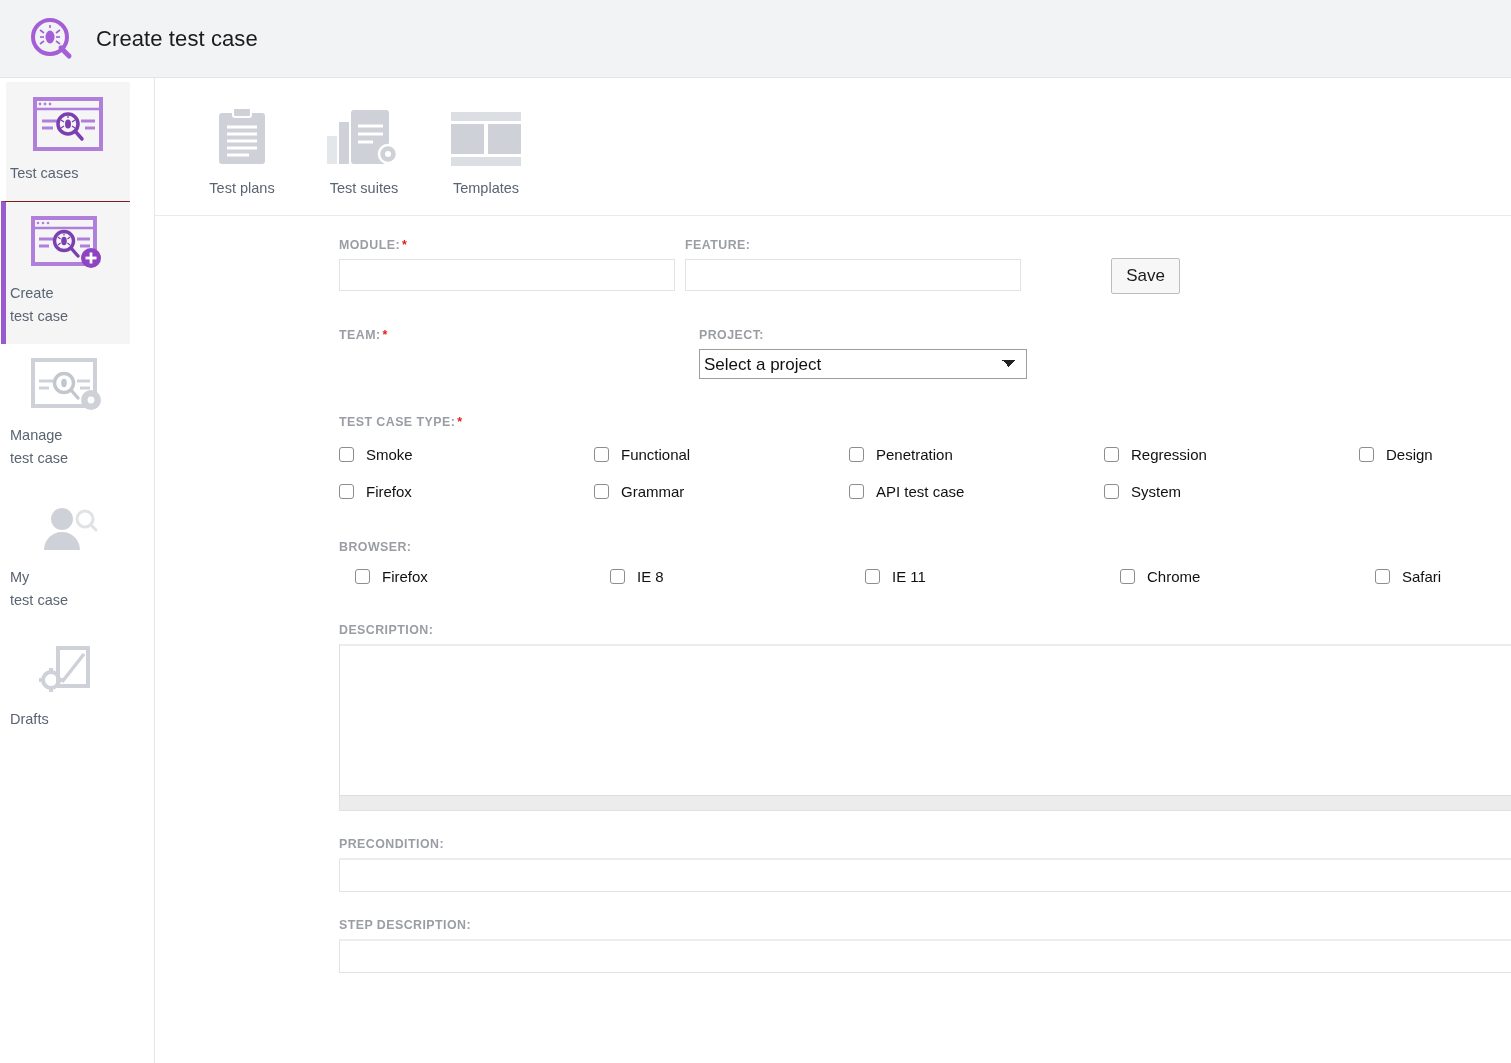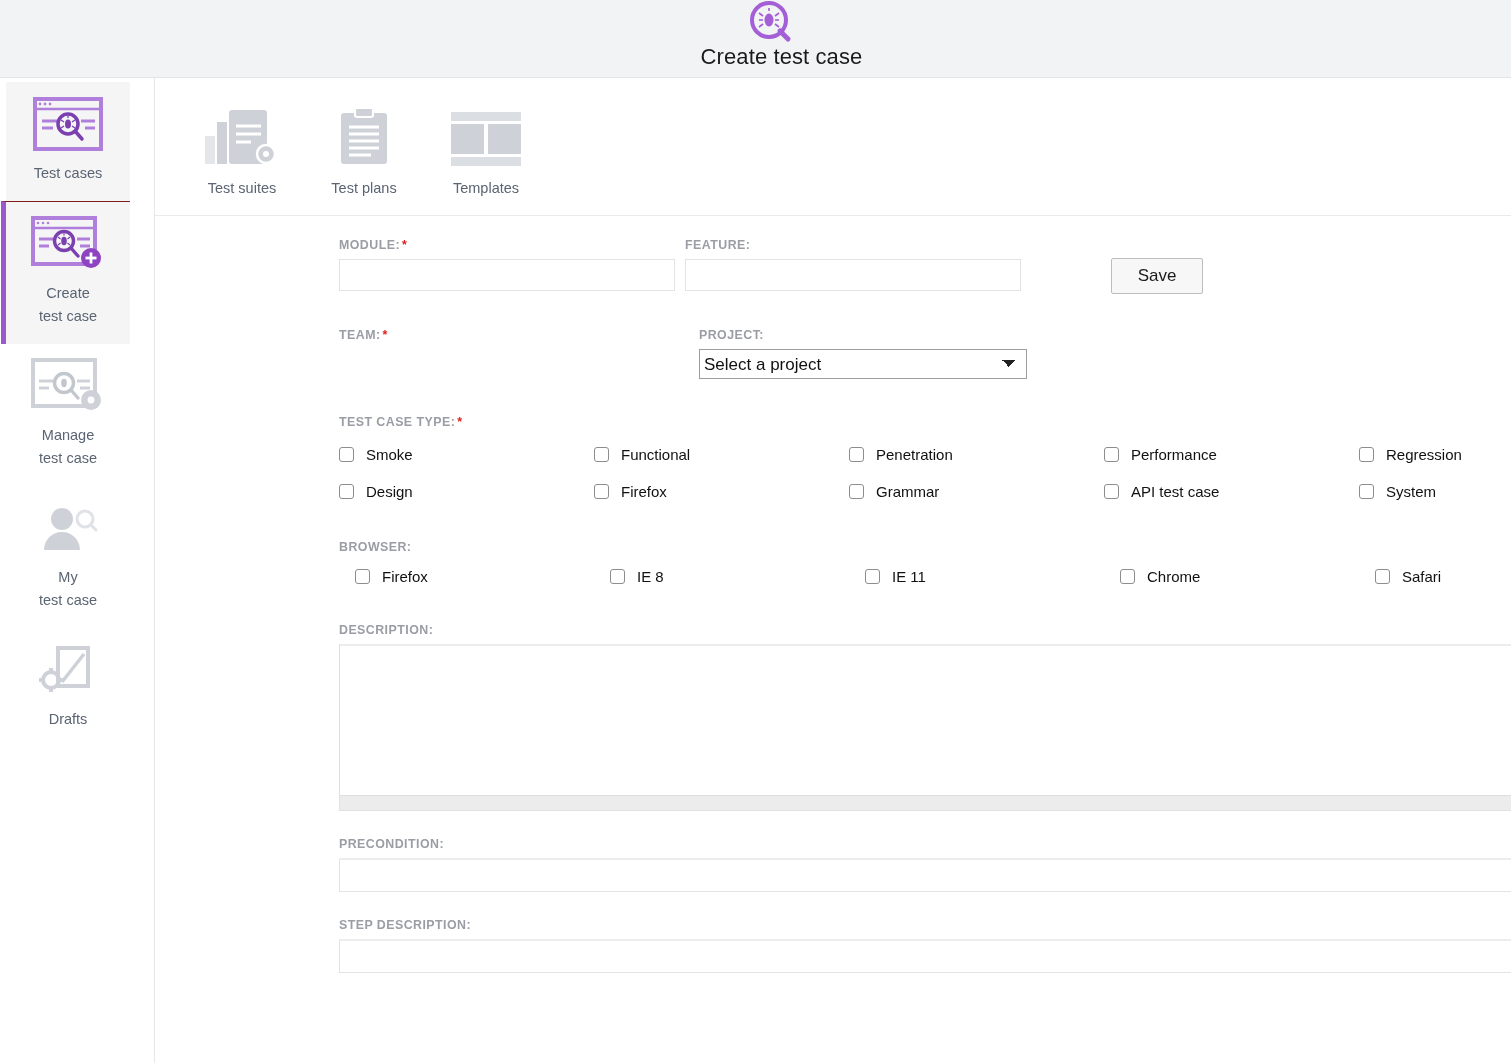--- a/index.html
+++ b/index.html
@@ -12,21 +12,20 @@
   }
 
   
   #app-header {
     height: 78px;
     background: #f2f3f5;
     border-bottom: 1px solid #e2e4e7;
     display: flex;
     align-items: center;
     padding-left: 30px;
-    flex-direction: column;
   }
   #app-logo { width: 44px; height: 44px; flex: 0 0 auto; }
   #app-title {
     font-size: 22px;
     color: #1b1b1b;
     margin-left: 22px;
     letter-spacing: .1px;
   }
 
   
@@ -38,21 +37,21 @@
     flex: 0 0 155px;
     background: #ffffff;
     border-right: 1px solid #e6e7e9;
     padding-top: 4px;
   }
   .side-item {
     position: relative;
     width: 124px;
     margin-left: 6px;
     padding: 14px 4px 16px 4px;
-    text-align: center;
+    text-align: left;
     cursor: pointer;
     background: transparent;
   }
   .side-item.active {
     background: #f5f5f6;
     border-left: 5px solid #9b59d0;
     margin-left: 1px;
     width: 129px;
   }
   .side-item.active.with-top { border-top: 1px solid #7f1d1d; }
@@ -108,21 +107,21 @@
     height: 32px;
     border: 1px solid #e3e3e3;
     background: #fff;
     font-size: 14px;
     padding: 4px 6px;
     color: #222;
     font-family: "Liberation Sans", sans-serif;
     outline: none;
   }
   #save-button {
-    width: 92px; height: 36px;
+    width: 69px; height: 36px;
     background: #f7f7f7;
     border: 1px solid #bdbdbd;
     border-radius: 2px;
     font-size: 17px;
     color: #1b1b1b;
     cursor: pointer;
     font-family: "Liberation Sans", sans-serif;
   }
 
   .row-2 { display: flex; align-items: flex-start; margin-top: 34px; }
@@ -350,51 +349,51 @@
     </div>
 
   </div>
 
   <div id="main">
 
     <div id="top-nav">
 
       <div class="nav-item">
         <span class="nav-icon">
+          <svg viewBox="0 0 62 62" width="62" height="62">
+            <rect x="8" y="7" width="46" height="51" rx="3" fill="#ced2d8"></rect>
+            <rect x="22" y="2" width="18" height="9" rx="2" fill="#ced2d8" stroke="#fff" stroke-width="2"></rect>
+            <line x1="16" y1="21" x2="46" y2="21" stroke="#fff" stroke-width="3"></line>
+            <line x1="16" y1="28" x2="46" y2="28" stroke="#fff" stroke-width="3"></line>
+            <line x1="16" y1="35" x2="46" y2="35" stroke="#fff" stroke-width="3"></line>
+            <line x1="16" y1="42" x2="46" y2="42" stroke="#fff" stroke-width="3"></line>
+            <line x1="16" y1="49" x2="38" y2="49" stroke="#fff" stroke-width="3"></line>
+          </svg>
+        </span>
+        <div class="nav-label">Test plans</div>
+      </div>
+
+      <div class="nav-item">
+        <span class="nav-icon">
           <svg viewBox="0 0 78 62" width="78" height="62">
             <rect x="2" y="30" width="10" height="28" fill="#e4e7ea"></rect>
             <rect x="14" y="16" width="10" height="42" fill="#ced2d8"></rect>
             <rect x="26" y="4" width="38" height="54" rx="3" fill="#ced2d8"></rect>
             <line x1="33" y1="20" x2="58" y2="20" stroke="#fff" stroke-width="3"></line>
             <line x1="33" y1="28" x2="58" y2="28" stroke="#fff" stroke-width="3"></line>
             <line x1="33" y1="36" x2="48" y2="36" stroke="#fff" stroke-width="3"></line>
             <circle cx="63" cy="48" r="9" fill="#ced2d8" stroke="#fff" stroke-width="2.5"></circle>
             <circle cx="63" cy="48" r="3" fill="#fff"></circle>
           </svg>
         </span>
         <div class="nav-label">Test suites</div>
       </div>
 
       <div class="nav-item">
         <span class="nav-icon">
-          <svg viewBox="0 0 62 62" width="62" height="62">
-            <rect x="8" y="7" width="46" height="51" rx="3" fill="#ced2d8"></rect>
-            <rect x="22" y="2" width="18" height="9" rx="2" fill="#ced2d8" stroke="#fff" stroke-width="2"></rect>
-            <line x1="16" y1="21" x2="46" y2="21" stroke="#fff" stroke-width="3"></line>
-            <line x1="16" y1="28" x2="46" y2="28" stroke="#fff" stroke-width="3"></line>
-            <line x1="16" y1="35" x2="46" y2="35" stroke="#fff" stroke-width="3"></line>
-            <line x1="16" y1="42" x2="46" y2="42" stroke="#fff" stroke-width="3"></line>
-            <line x1="16" y1="49" x2="38" y2="49" stroke="#fff" stroke-width="3"></line>
-          </svg>
-        </span>
-        <div class="nav-label">Test plans</div>
-      </div>
-
-      <div class="nav-item">
-        <span class="nav-icon">
           <svg viewBox="0 0 74 58" width="74" height="58">
             <rect x="2" y="2" width="70" height="9" fill="#dbdfe4"></rect>
             <rect x="2" y="14" width="33" height="30" fill="#ced2d8"></rect>
             <rect x="39" y="14" width="33" height="30" fill="#ced2d8"></rect>
             <rect x="2" y="47" width="70" height="9" fill="#dbdfe4"></rect>
           </svg>
         </span>
         <div class="nav-label">Templates</div>
       </div>
 
@@ -444,24 +443,20 @@
           <div class="cb-cell">
             <span class="cb-box"></span>
             <span class="cb-text">Functional</span>
           </div>
           <div class="cb-cell">
             <span class="cb-box"></span>
             <span class="cb-text">Penetration</span>
           </div>
           <div class="cb-cell">
             <span class="cb-box"></span>
-            <span class="cb-text">Performance</span>
-          </div>
-          <div class="cb-cell">
-            <span class="cb-box"></span>
             <span class="cb-text">Regression</span>
           </div>
 
           <div class="cb-cell">
             <span class="cb-box"></span>
             <span class="cb-text">Design</span>
           </div>
           <div class="cb-cell">
             <span class="cb-box"></span>
             <span class="cb-text">Firefox</span>

